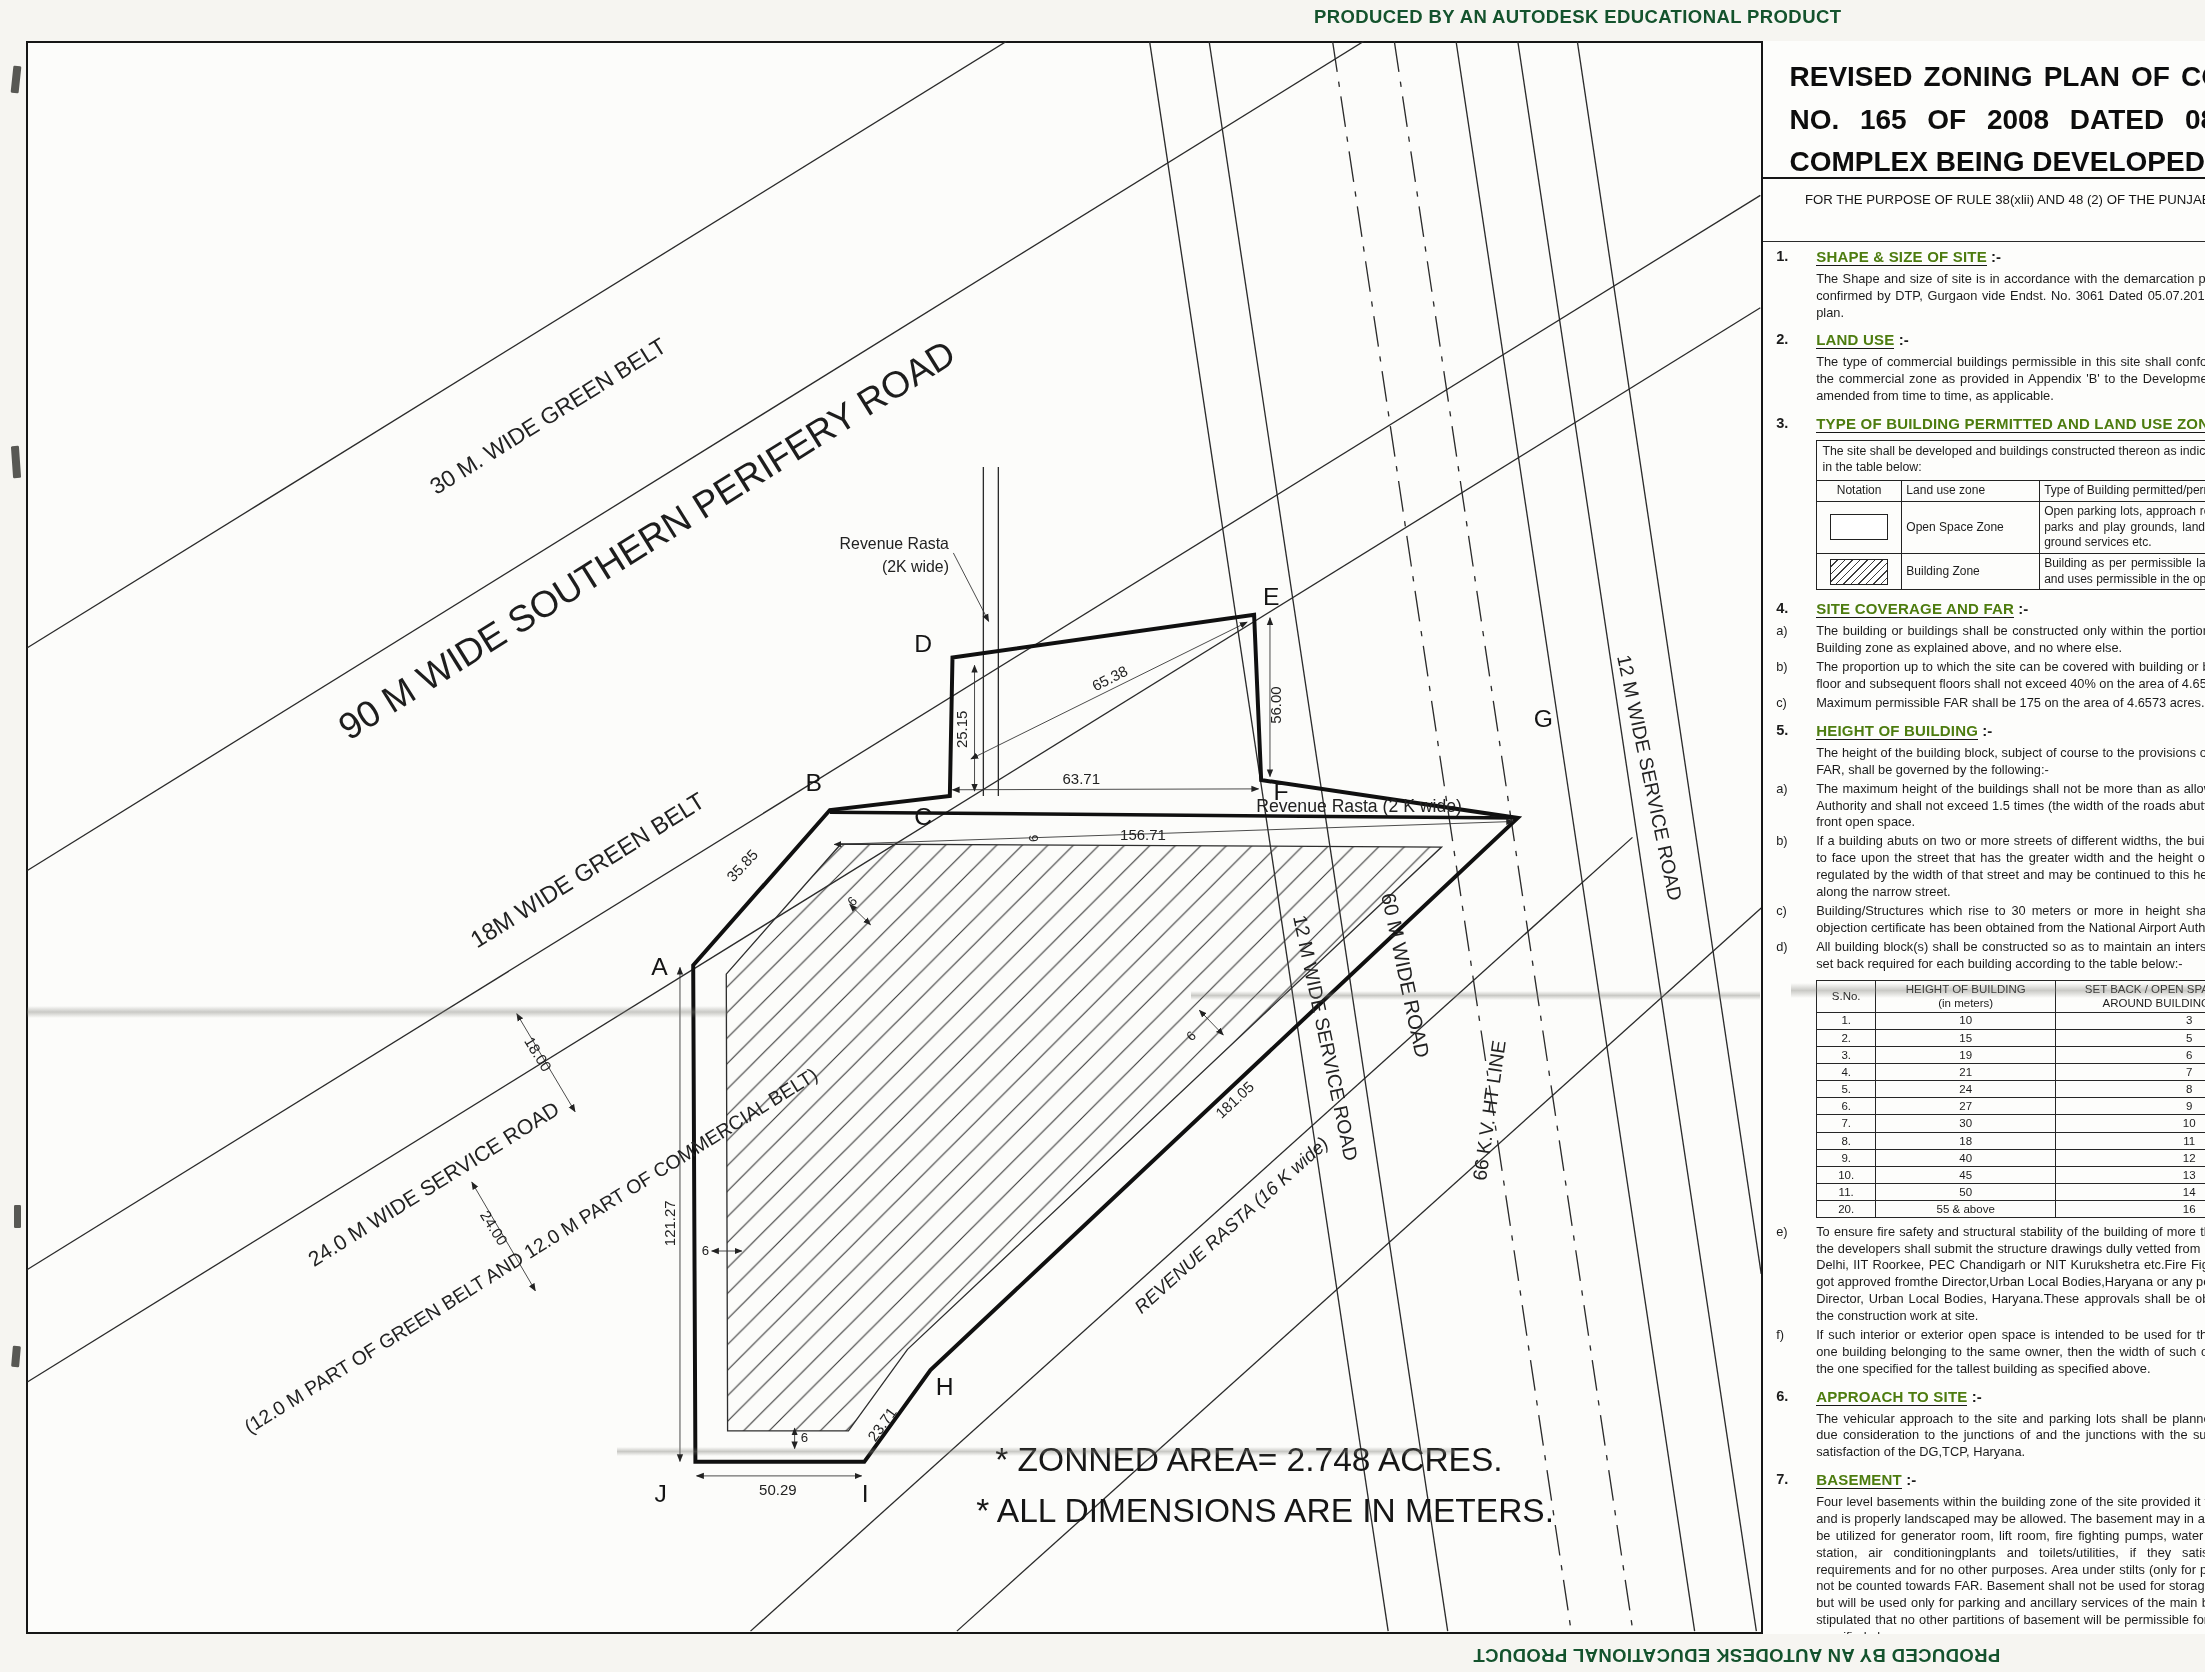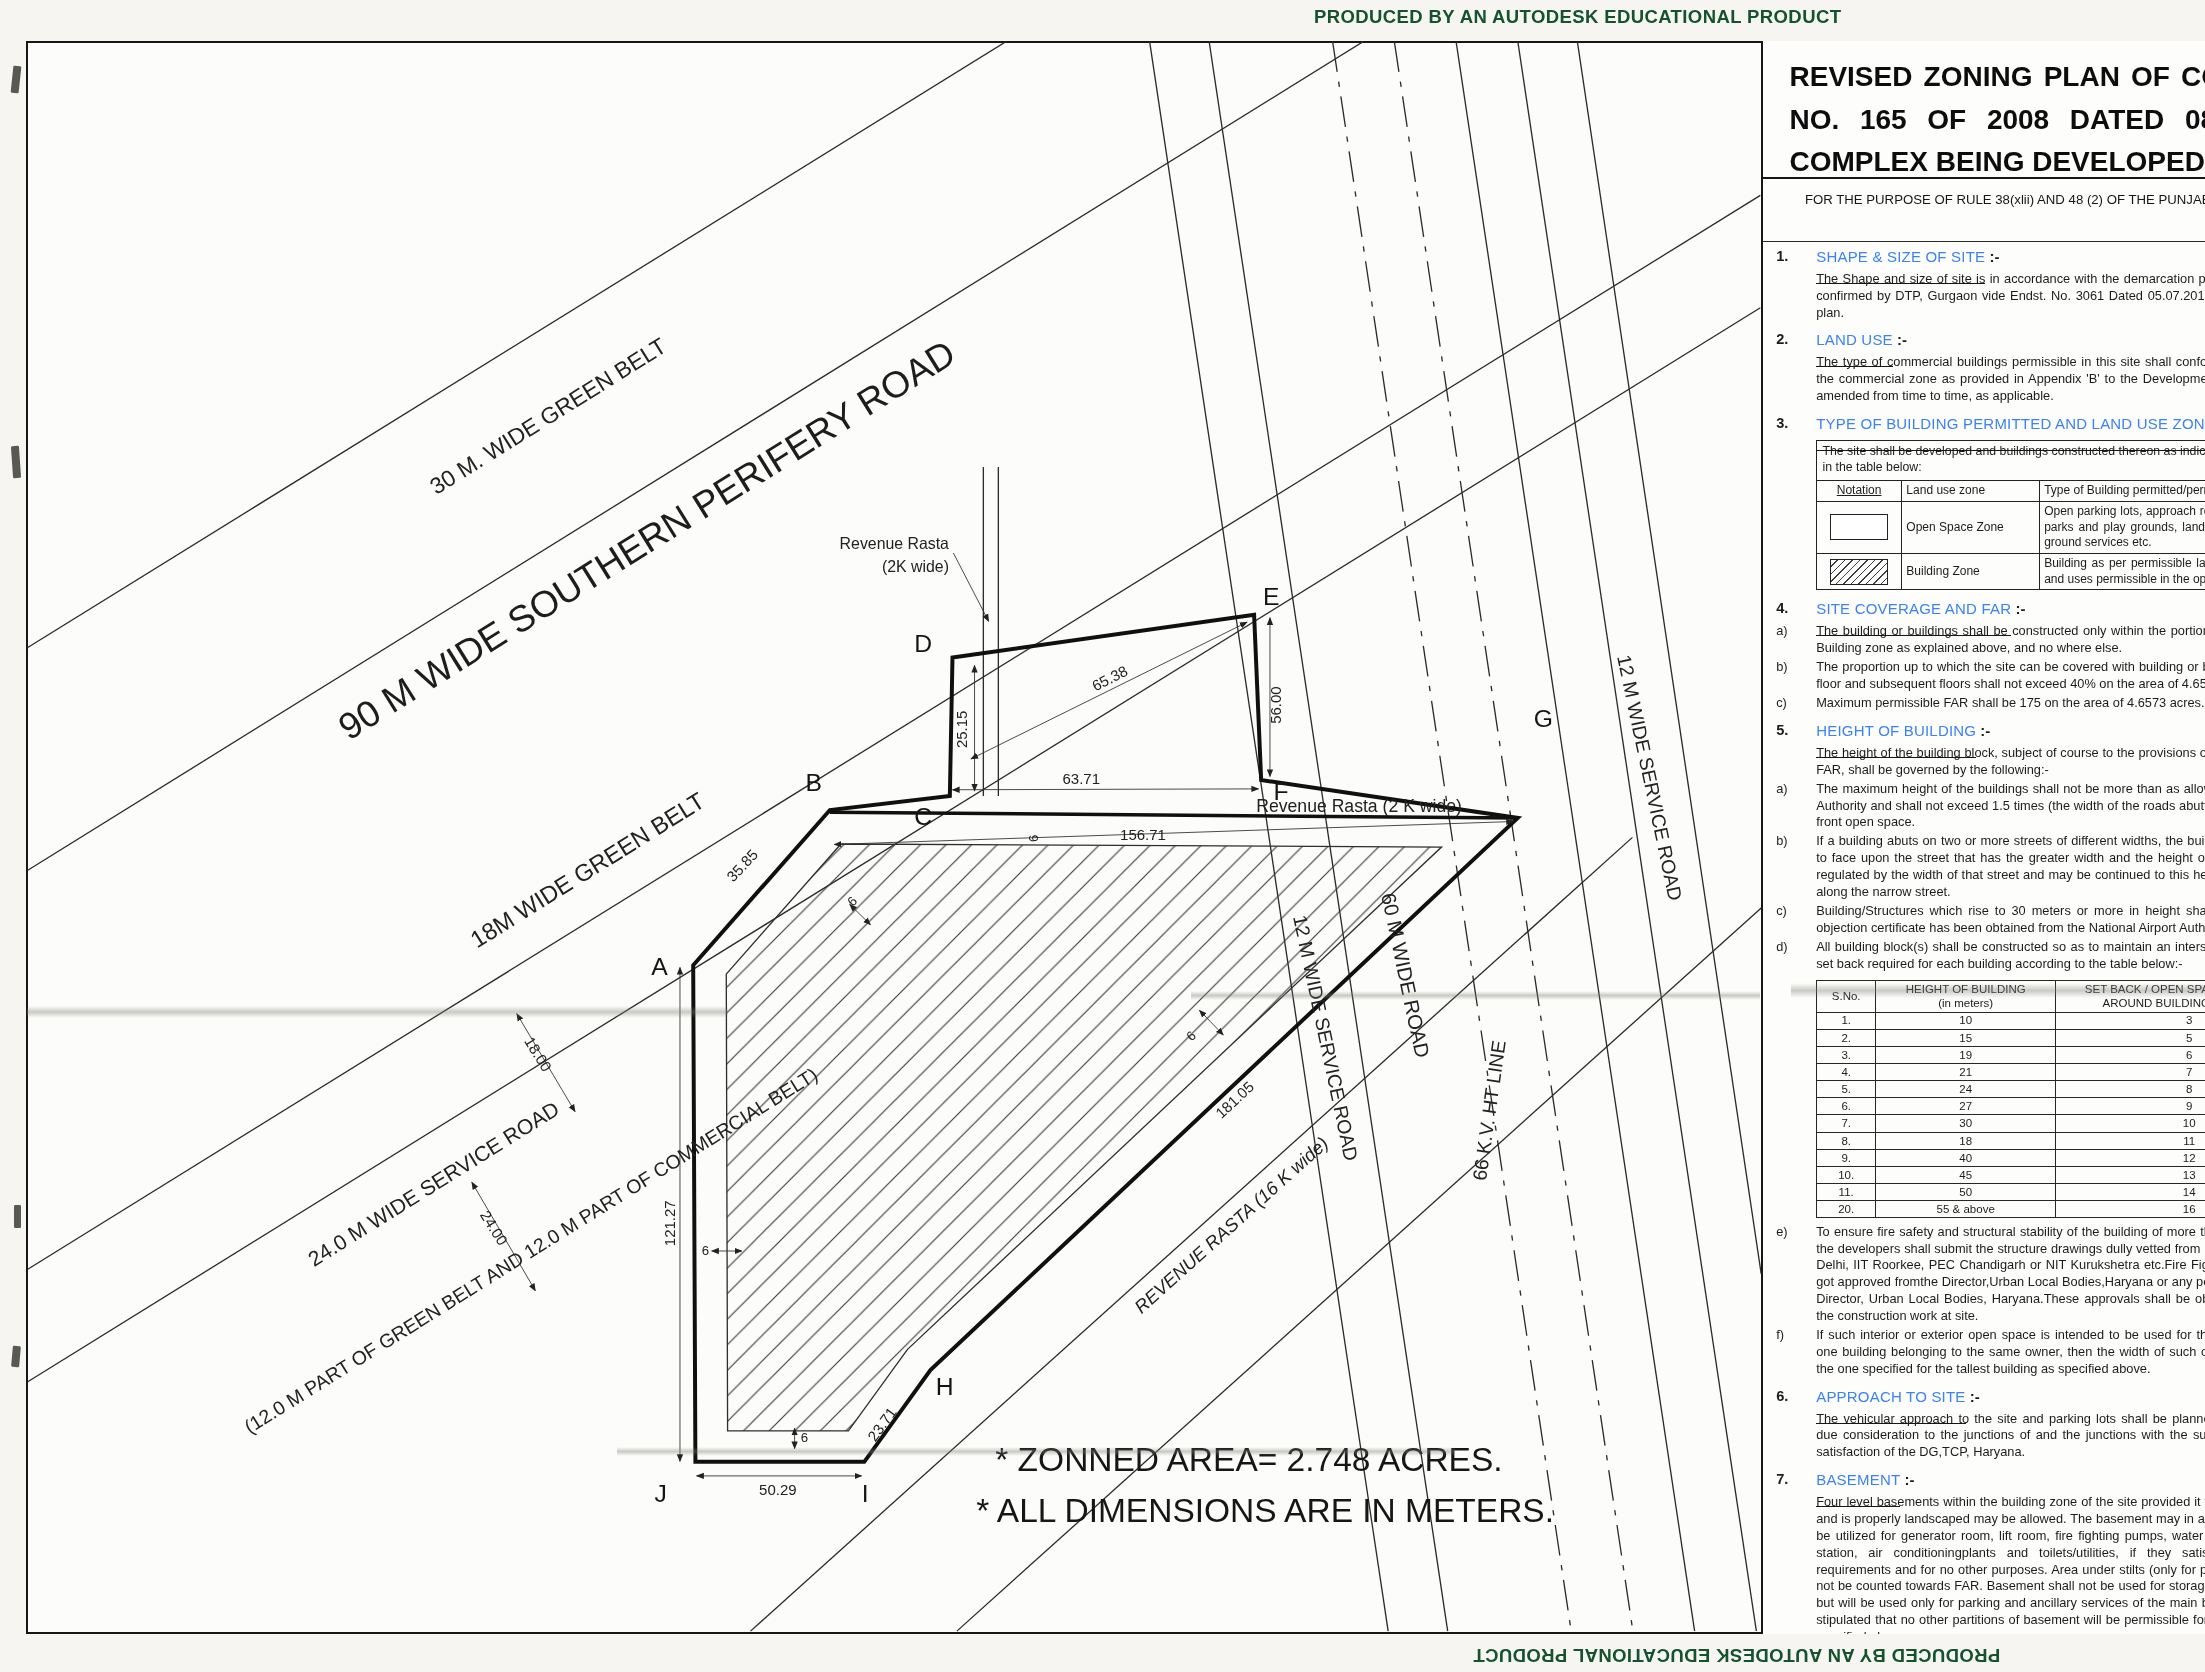--- a/index.html
+++ b/index.html
@@ -37,33 +37,33 @@
   }
   .subtitle-block{
     position:absolute;left:0;top:138px;width:1279px;height:63px;
     border-bottom:1.8px solid #2a2a2a;box-sizing:border-box;
     padding:10.6px 26.5px 0 42px;font-size:13.2px;line-height:1.45;color:#161616;
   }
   .notes-col{position:absolute;top:206px;}
   #col1{left:13.2px;width:561px;font-size:12.8px;line-height:1.32;}
   .section{position:relative;padding-left:40px;margin-bottom:8.8px;}
   .sec-num{position:absolute;left:0;top:0;font-weight:bold;font-size:14.6px;}
-  .sec-head{display:inline;font-weight:normal;font-size:15px;letter-spacing:0.2px;
-    border-bottom:1.8px solid #161616;padding-bottom:18px;color:#3b82f6;}
+  .sec-head{display:inline;font-weight:bold;font-size:15px;letter-spacing:0.2px;
+    border-bottom:1.8px solid #161616;padding-bottom:0;color:#4d7c0f;}
   .sec-suffix{font-weight:bold;font-size:15px;}
   .sec-items{margin-top:4px;}
   .item{position:relative;margin-bottom:2.2px;text-align:justify;}
   .item .lbl{position:absolute;left:-40px;width:36px;text-align:left;}
   
   table{border-collapse:collapse;}
   .lu-table{width:523px;margin:6.2px 0 4.4px 0;}
   .lu-table td,.lu-table th{border:1.3px solid #222;padding:2.2px 4.4px;font-size:12px;line-height:1.3;}
   .lu-table .intro{text-align:left;font-size:12.3px;padding:3.5px 5.3px;}
   .lu-table th{font-weight:normal;text-align:center;}
-  .lu-table .c-not{width:75px;text-align:center;text-decoration:underline;}
+  .lu-table .c-not{width:75px;text-align:center;}
   .lu-table .c-zone{width:128px;text-align:left;}
   .lu-table .c-desc{text-align:justify;}
   .swatch{width:56px;height:24px;border:1.3px solid #222;margin:0 auto;background:#fff;}
   .swatch.hatched{background:repeating-linear-gradient(135deg,#fff 0px,#fff 4px,#3d3d3d 4px,#3d3d3d 5.3px);}
   .h-table{width:507px;margin:7px 0 5.3px 0;}
   .h-table td,.h-table th{border:1.3px solid #262626;padding:0.9px 3.5px;font-size:11.5px;line-height:1.25;text-align:center;font-weight:normal;}
   .h-table .c1{width:51px;}
   .h-table .c2{width:172px;}
   
   .crease{position:absolute;background:linear-gradient(to bottom,rgba(125,125,118,0) 0%,rgba(125,125,118,.40) 50%,rgba(125,125,118,0) 100%);pointer-events:none;}

